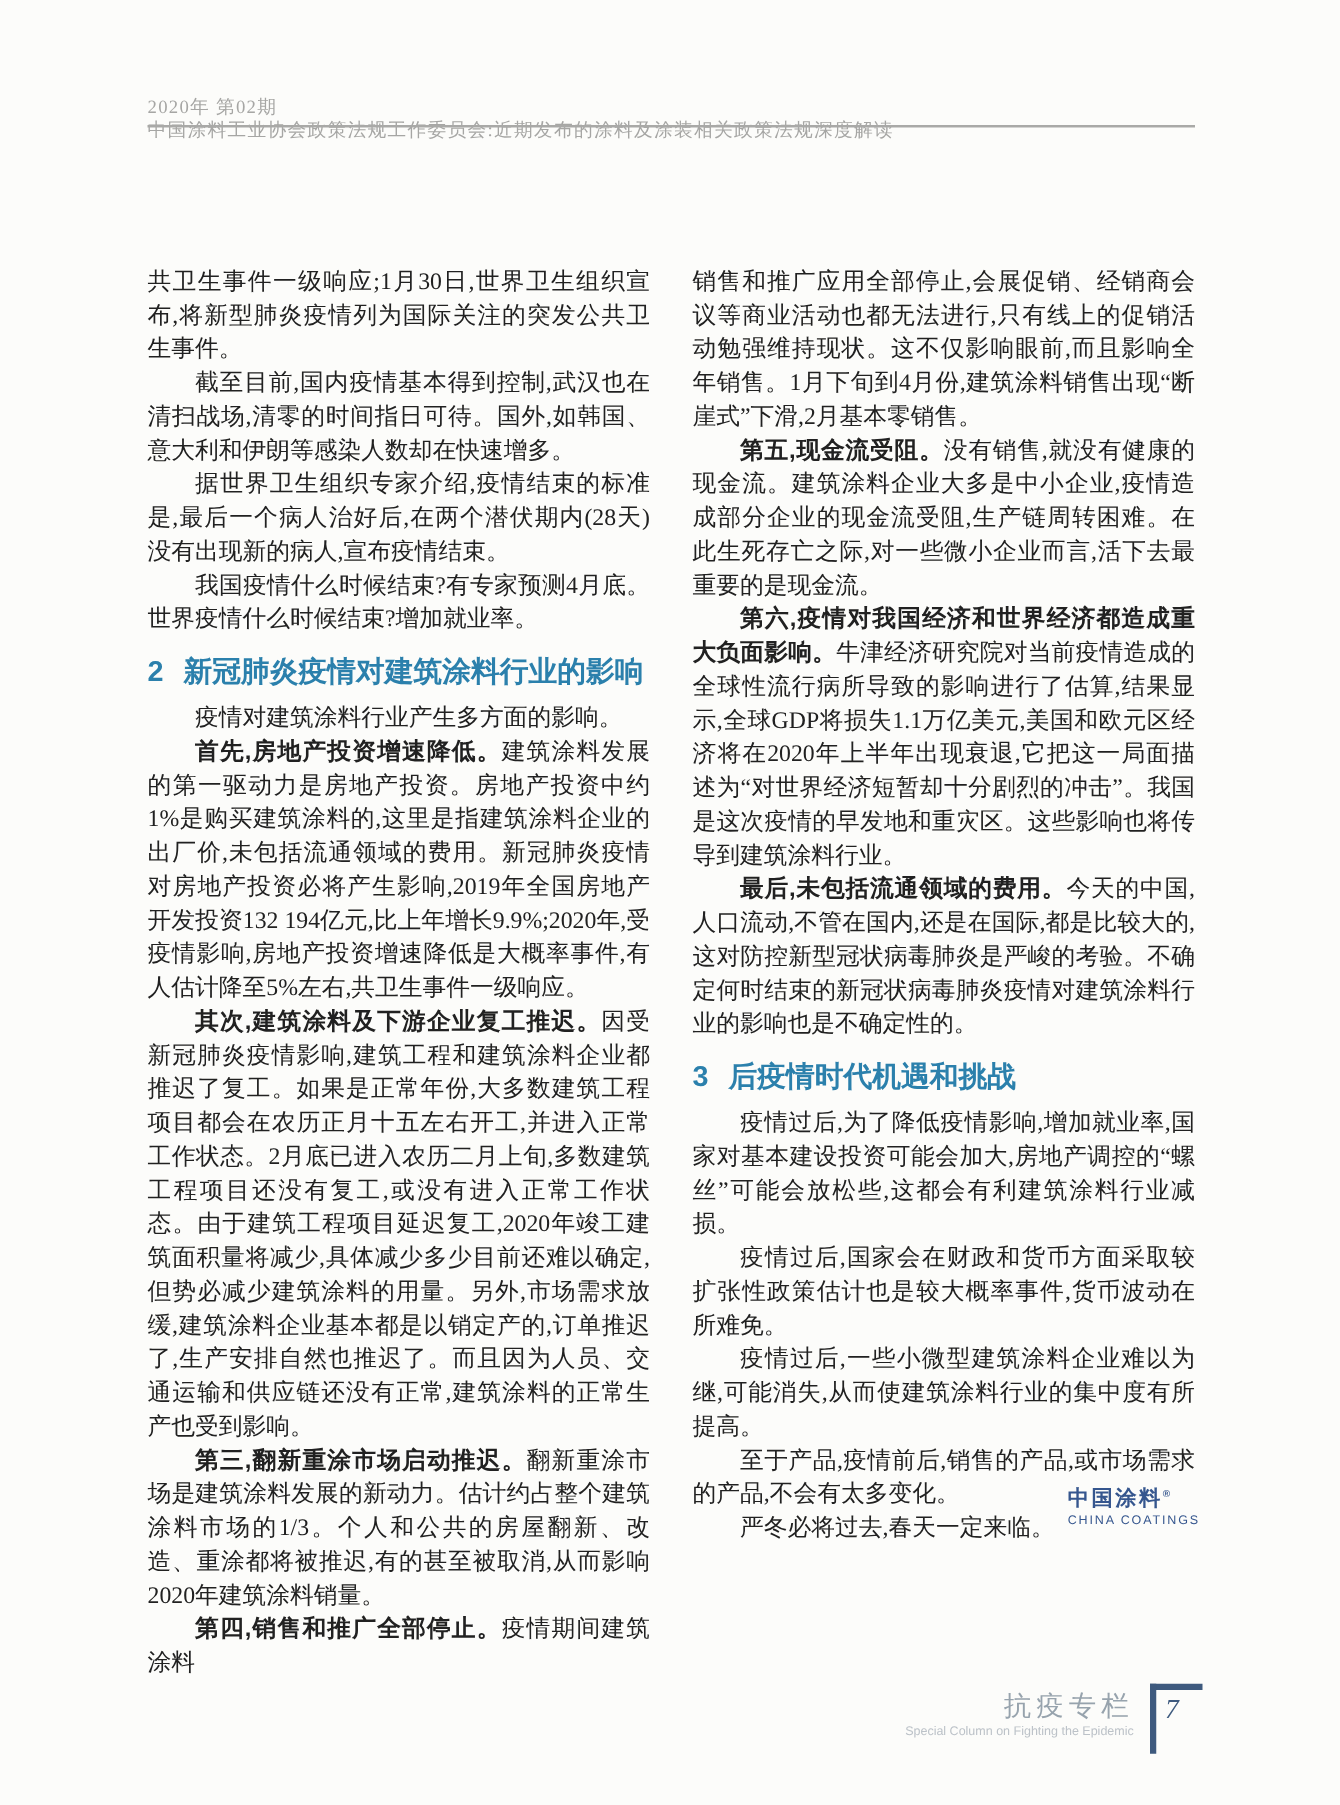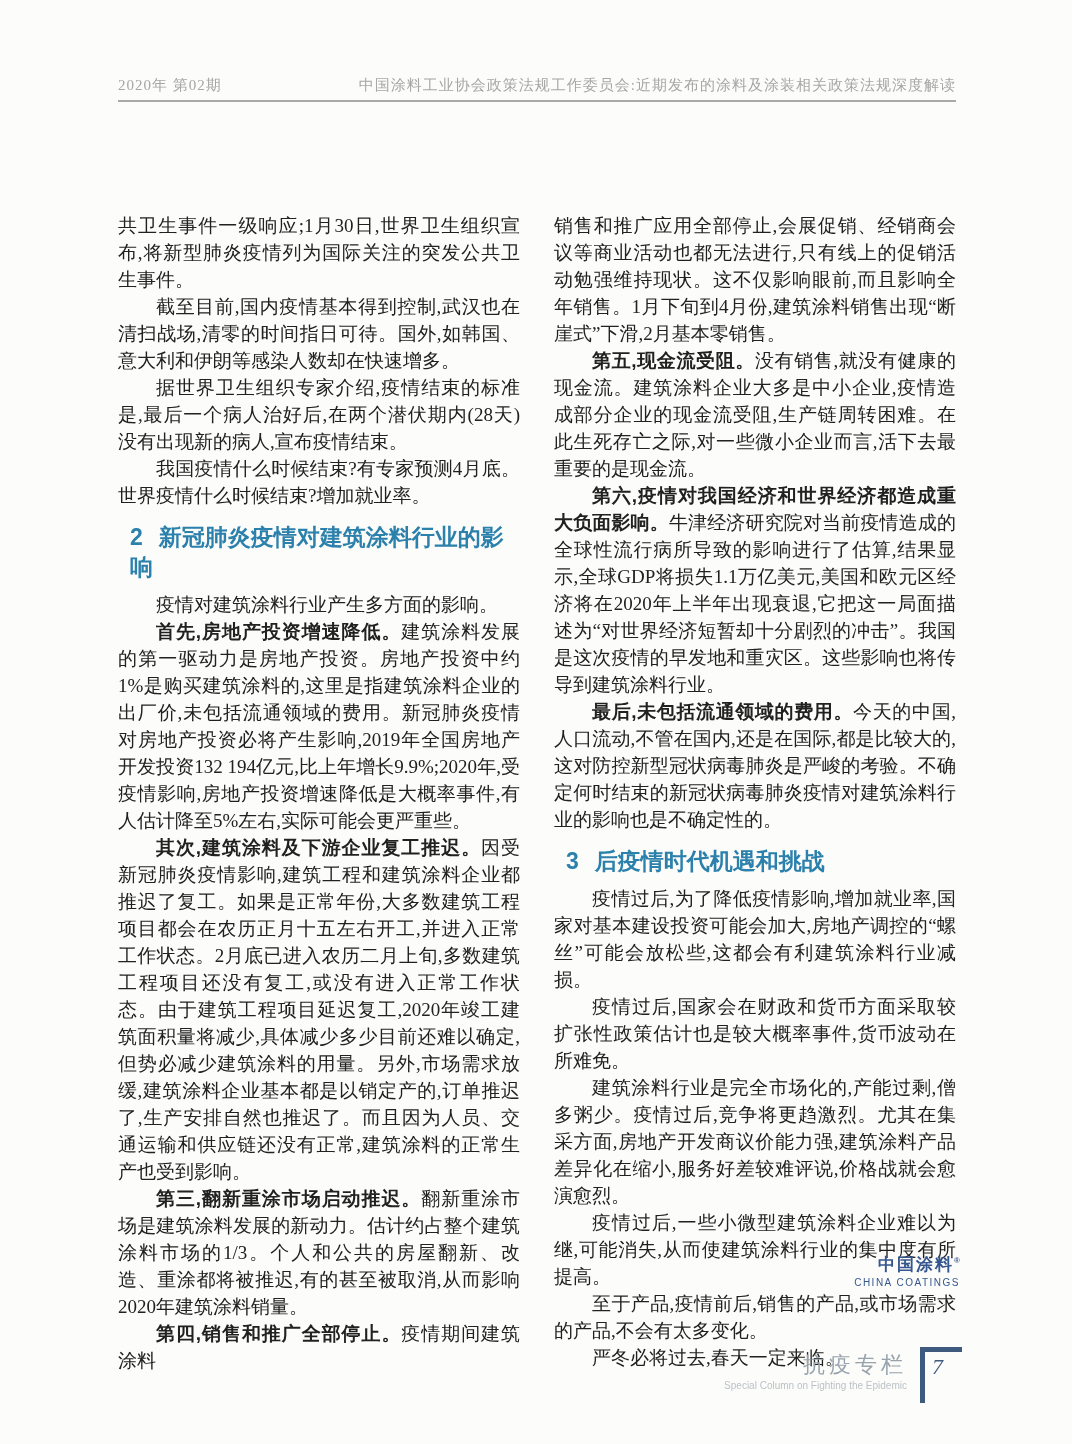--- a/index.html
+++ b/index.html
@@ -19,20 +19,21 @@
   .running-head {
     position: absolute;
     left: 118px; right: 116px; top: 76px;
     display: flex;
     justify-content: space-between;
     align-items: baseline;
     font-size: 15px;
     color: #a6a6a4;
     letter-spacing: 1px;
     white-space: nowrap;
+    flex-direction: column;
   }
   .head-rule {
     position: absolute;
     left: 118px; right: 116px; top: 100px;
     border: none;
     border-top: 2px solid #a9a9a7;
   }
   
   .columns {
     position: absolute;
@@ -53,31 +54,31 @@
   .para .b {
     font-weight: 700;
     font-family: "Liberation Sans", sans-serif;
   }
   h2.sec-heading {
     font-family: "Liberation Sans", sans-serif;
     font-weight: 700;
     font-size: 23px;
     line-height: 30px;
     color: #2b80ac;
-    margin: 13px 0 9px 12px;
+    margin: 13px 0 9px 0;
     text-align: left;
     text-indent: 0;
   }
   h2.sec-heading .sec-num { margin-right: 16px; }
   
   .brand-logo {
     position: absolute;
-    top: 1256px;
+    top: 1190px;
     right: 112px;
-    text-align: right;
+    text-align: left;
     color: #35568e;
     line-height: 1.1;
   }
   .logo-cn {
     font-family: "Liberation Sans", sans-serif;
     font-weight: 700;
     font-size: 17px;
     letter-spacing: 2px;
     white-space: nowrap;
   }
@@ -142,34 +143,33 @@
   <hr class="head-rule">
 
   <div class="columns">
     <div class="col">
         <p class="para"><span>共卫生事件一级响应;1月30日,世界卫生组织宣布,将新型肺炎疫情列为国际关注的突发公共卫生事件。</span></p>
         <p class="para indent"><span>截至目前,国内疫情基本得到控制,武汉也在清扫战场,清零的时间指日可待。国外,如韩国、意大利和伊朗等感染人数却在快速增多。</span></p>
         <p class="para indent"><span>据世界卫生组织专家介绍,疫情结束的标准是,最后一个病人治好后,在两个潜伏期内(28天)没有出现新的病人,宣布疫情结束。</span></p>
         <p class="para indent"><span>我国疫情什么时候结束?有专家预测4月底。世界疫情什么时候结束?增加就业率。</span></p>
         <h2 class="sec-heading"><span class="sec-num">2</span><span>新冠肺炎疫情对建筑涂料行业的影响</span></h2>
         <p class="para indent"><span>疫情对建筑涂料行业产生多方面的影响。</span></p>
-        <p class="para indent"><span class="b">首先,房地产投资增速降低。</span><span>建筑涂料发展的第一驱动力是房地产投资。房地产投资中约1%是购买建筑涂料的,这里是指建筑涂料企业的出厂价,未包括流通领域的费用。新冠肺炎疫情对房地产投资必将产生影响,2019年全国房地产开发投资132 194亿元,比上年增长9.9%;2020年,受疫情影响,房地产投资增速降低是大概率事件,有人估计降至5%左右,实际可能会更严重些。</span></p>
+        <p class="para indent"><span class="b">首先,房地产投资增速降低。</span><span>建筑涂料发展的第一驱动力是房地产投资。房地产投资中约1%是购买建筑涂料的,这里是指建筑涂料企业的出厂价,未包括流通领域的费用。新冠肺炎疫情对房地产投资必将产生影响,2019年全国房地产开发投资132 194亿元,比上年增长9.9%;2020年,受疫情影响,房地产投资增速降低是大概率事件,有人估计降至5%左右,共卫生事件一级响应。</span></p>
         <p class="para indent"><span class="b">其次,建筑涂料及下游企业复工推迟。</span><span>因受新冠肺炎疫情影响,建筑工程和建筑涂料企业都推迟了复工。如果是正常年份,大多数建筑工程项目都会在农历正月十五左右开工,并进入正常工作状态。2月底已进入农历二月上旬,多数建筑工程项目还没有复工,或没有进入正常工作状态。由于建筑工程项目延迟复工,2020年竣工建筑面积量将减少,具体减少多少目前还难以确定,但势必减少建筑涂料的用量。另外,市场需求放缓,建筑涂料企业基本都是以销定产的,订单推迟了,生产安排自然也推迟了。而且因为人员、交通运输和供应链还没有正常,建筑涂料的正常生产也受到影响。</span></p>
         <p class="para indent"><span class="b">第三,翻新重涂市场启动推迟。</span><span>翻新重涂市场是建筑涂料发展的新动力。估计约占整个建筑涂料市场的1/3。个人和公共的房屋翻新、改造、重涂都将被推迟,有的甚至被取消,从而影响2020年建筑涂料销量。</span></p>
         <p class="para indent"><span class="b">第四,销售和推广全部停止。</span><span>疫情期间建筑涂料</span></p>
       </div>
     <div class="col">
         <p class="para"><span>销售和推广应用全部停止,会展促销、经销商会议等商业活动也都无法进行,只有线上的促销活动勉强维持现状。这不仅影响眼前,而且影响全年销售。1月下旬到4月份,建筑涂料销售出现“断崖式”下滑,2月基本零销售。</span></p>
         <p class="para indent"><span class="b">第五,现金流受阻。</span><span>没有销售,就没有健康的现金流。建筑涂料企业大多是中小企业,疫情造成部分企业的现金流受阻,生产链周转困难。在此生死存亡之际,对一些微小企业而言,活下去最重要的是现金流。</span></p>
         <p class="para indent"><span class="b">第六,疫情对我国经济和世界经济都造成重大负面影响。</span><span>牛津经济研究院对当前疫情造成的全球性流行病所导致的影响进行了估算,结果显示,全球GDP将损失1.1万亿美元,美国和欧元区经济将在2020年上半年出现衰退,它把这一局面描述为“对世界经济短暂却十分剧烈的冲击”。我国是这次疫情的早发地和重灾区。这些影响也将传导到建筑涂料行业。</span></p>
         <p class="para indent"><span class="b">最后,未包括流通领域的费用。</span><span>今天的中国,人口流动,不管在国内,还是在国际,都是比较大的,这对防控新型冠状病毒肺炎是严峻的考验。不确定何时结束的新冠状病毒肺炎疫情对建筑涂料行业的影响也是不确定性的。</span></p>
         <h2 class="sec-heading"><span class="sec-num">3</span><span>后疫情时代机遇和挑战</span></h2>
         <p class="para indent"><span>疫情过后,为了降低疫情影响,增加就业率,国家对基本建设投资可能会加大,房地产调控的“螺丝”可能会放松些,这都会有利建筑涂料行业减损。</span></p>
         <p class="para indent"><span>疫情过后,国家会在财政和货币方面采取较扩张性政策估计也是较大概率事件,货币波动在所难免。</span></p>
-        <p class="para indent"><span>建筑涂料行业是完全市场化的,产能过剩,僧多粥少。疫情过后,竞争将更趋激烈。尤其在集采方面,房地产开发商议价能力强,建筑涂料产品差异化在缩小,服务好差较难评说,价格战就会愈演愈烈。</span></p>
         <p class="para indent"><span>疫情过后,一些小微型建筑涂料企业难以为继,可能消失,从而使建筑涂料行业的集中度有所提高。</span></p>
         <p class="para indent"><span>至于产品,疫情前后,销售的产品,或市场需求的产品,不会有太多变化。</span></p>
         <p class="para indent"><span>严冬必将过去,春天一定来临。</span></p>
       </div>
   </div>
 
   <div class="brand-logo">
     <div class="logo-cn"><span>中国涂料</span><span class="reg">®</span></div>
     <div class="logo-en">CHINA COATINGS</div>
   </div>

